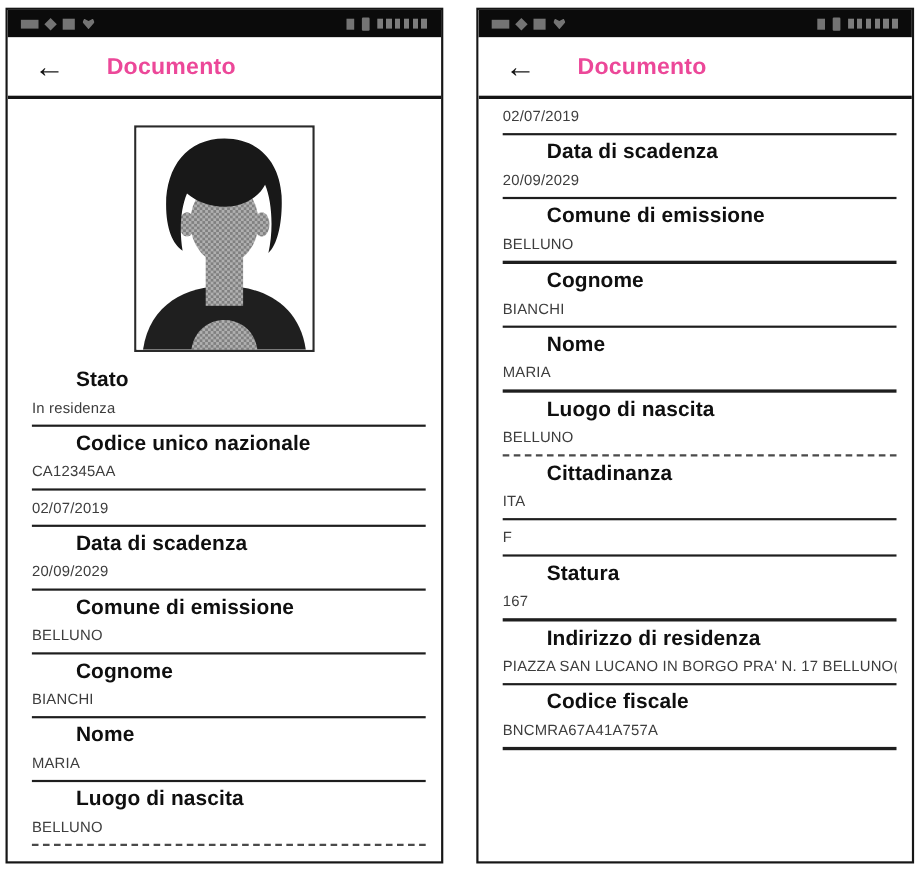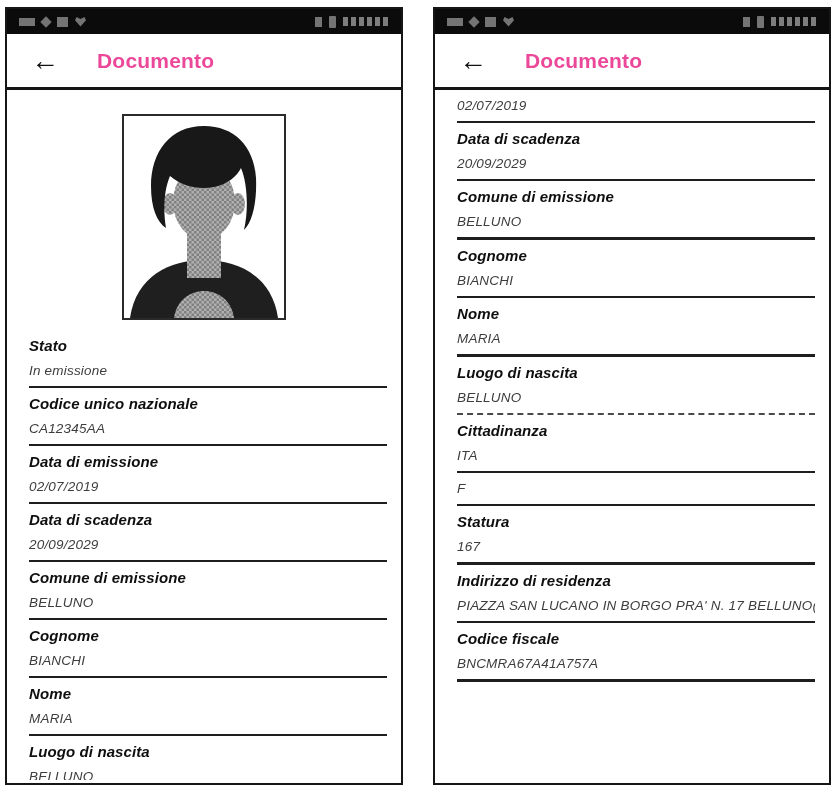--- a/index.html
+++ b/index.html
@@ -67,32 +67,32 @@
   .content { height: calc(100% - 84px); overflow: hidden; }
 
   .photo {
     width: 164px; height: 206px;
     margin: 24px auto 10px;
     border: 2px solid #2a2a2a;
     background: #ffffff;
   }
   .photo svg { display: block; width: 100%; height: 100%; }
 
-  .fields { padding: 0 14px 0 22px; font-style: italic; }
+  .fields { padding: 0 14px 0 22px; }
   .field-row {
     padding: 8px 0 8px;
     border-bottom: 2px solid #1e1e1e;
     overflow: hidden;
   }
   .field-row.thick  { border-bottom-width: 3px; }
   .field-row.dashed { border-bottom: 2px dashed #4a4a4a; }
   .field-row.no-label { padding-top: 7px; }
   .field-label {
-    font-size: 15px; font-weight: bold; color: #0f0f0f;
-    line-height: 15px; margin-bottom: 10px; letter-spacing: .1px;
+    font-size: 19px; font-weight: bold; color: #0f0f0f;
+    line-height: 15px; margin-bottom: 10px; letter-spacing: .1px; margin-left: 40px;
   }
   .field-value {
     font-size: 13.5px; color: #3d3d3d;
     line-height: 15px; letter-spacing: .2px;
     white-space: nowrap;
   }
 </style>
 </head>
 <body>
 
@@ -141,28 +141,27 @@
 
           <ellipse cx="80" cy="86" rx="31" ry="38" fill="url(#ht)"></ellipse>
 
           <path d="M80,10 C46,10 27,36 27,70 C27,92 33,106 42,112 C39,94 40,74 46,60 C58,70 74,74 90,71 C104,68 113,60 117,52 C123,66 125,92 120,114 C129,106 133,84 132,62 C130,30 110,10 80,10 Z" fill="#181818"></path>
         </svg>
       </figure>
 
       <div class="fields">
           <div class="field-row">
             <div class="field-label">Stato</div>
-            <div class="field-value">In emissione</div>
+            <div class="field-value">In residenza</div>
           </div>
           <div class="field-row">
             <div class="field-label">Codice unico nazionale</div>
             <div class="field-value">CA12345AA</div>
           </div>
           <div class="field-row">
-            <div class="field-label">Data di emissione</div>
             <div class="field-value">02/07/2019</div>
           </div>
           <div class="field-row">
             <div class="field-label">Data di scadenza</div>
             <div class="field-value">20/09/2029</div>
           </div>
           <div class="field-row">
             <div class="field-label">Comune di emissione</div>
             <div class="field-value">BELLUNO</div>
           </div>

